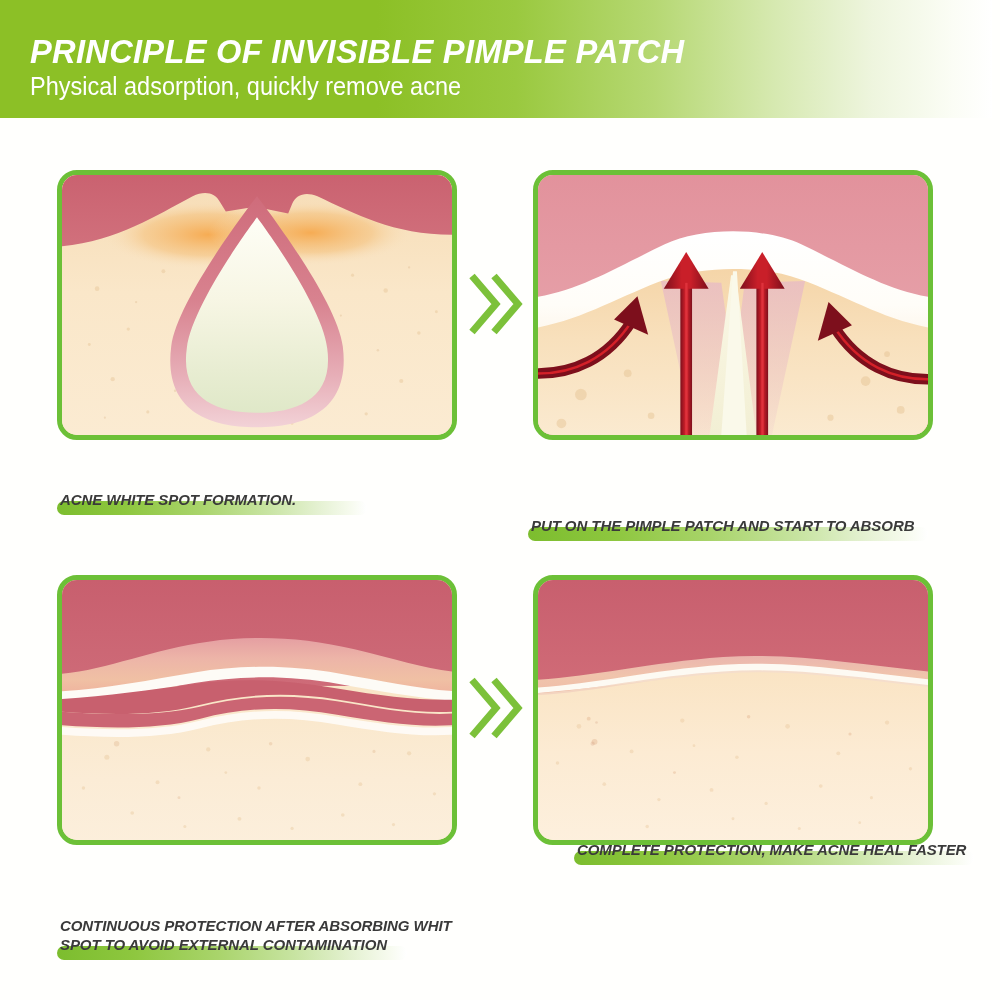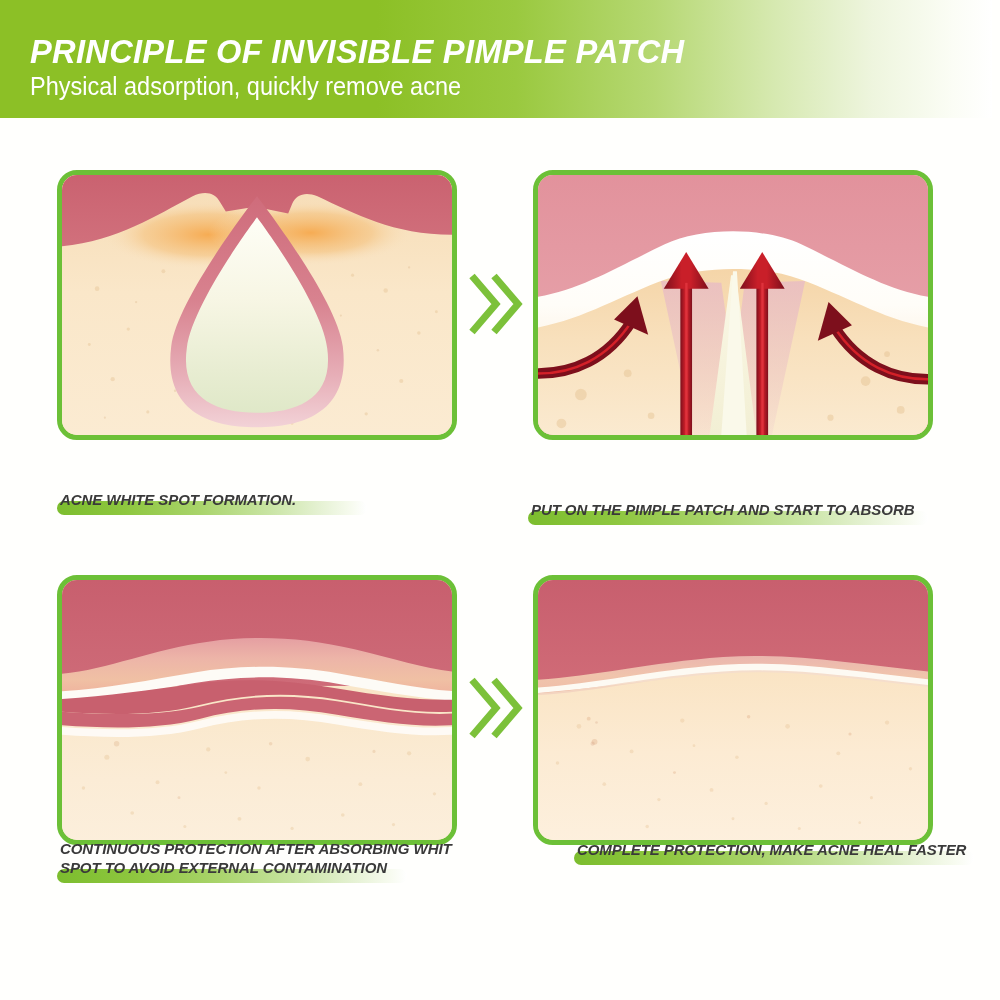--- a/index.html
+++ b/index.html
@@ -112,26 +112,26 @@
         #f7fbef 95%,
         #ffffff 100%);
   }
 
   
   .cap1-wrap { left: 57px;  top: 490px; width: 400px; height: 32px; }
   .cap1-bar  { left: 0px;   top: 11px;  width: 310px; }
   .cap1-txt  { left: 3px;   top: 0px;   }
 
   
-  .cap2-wrap { left: 528px; top: 500px; width: 420px; height: 32px; }
+  .cap2-wrap { left: 528px; top: 516px; width: 420px; height: 32px; }
   .cap2-bar  { left: 0px;   top: 11px;  width: 400px; }
   .cap2-txt  { left: 3px;   top: 0px;   }
 
   
-  .cap3-wrap { left: 57px;  top: 839px; width: 420px; height: 50px; }
+  .cap3-wrap { left: 57px;  top: 916px; width: 420px; height: 50px; }
   .cap3-bar  { left: 0px;   top: 30px;  width: 350px; }
   .cap3-txt  { left: 3px;   top: 0px;   }
 
   
   .cap4-wrap { left: 528px; top: 840px; width: 430px; height: 32px; margin-left: 46px; }
   .cap4-bar  { left: 0px;   top: 11px;  width: 400px; }
   .cap4-txt  { left: 3px;   top: 0px;   }
 </style>
 </head>
 <body>

